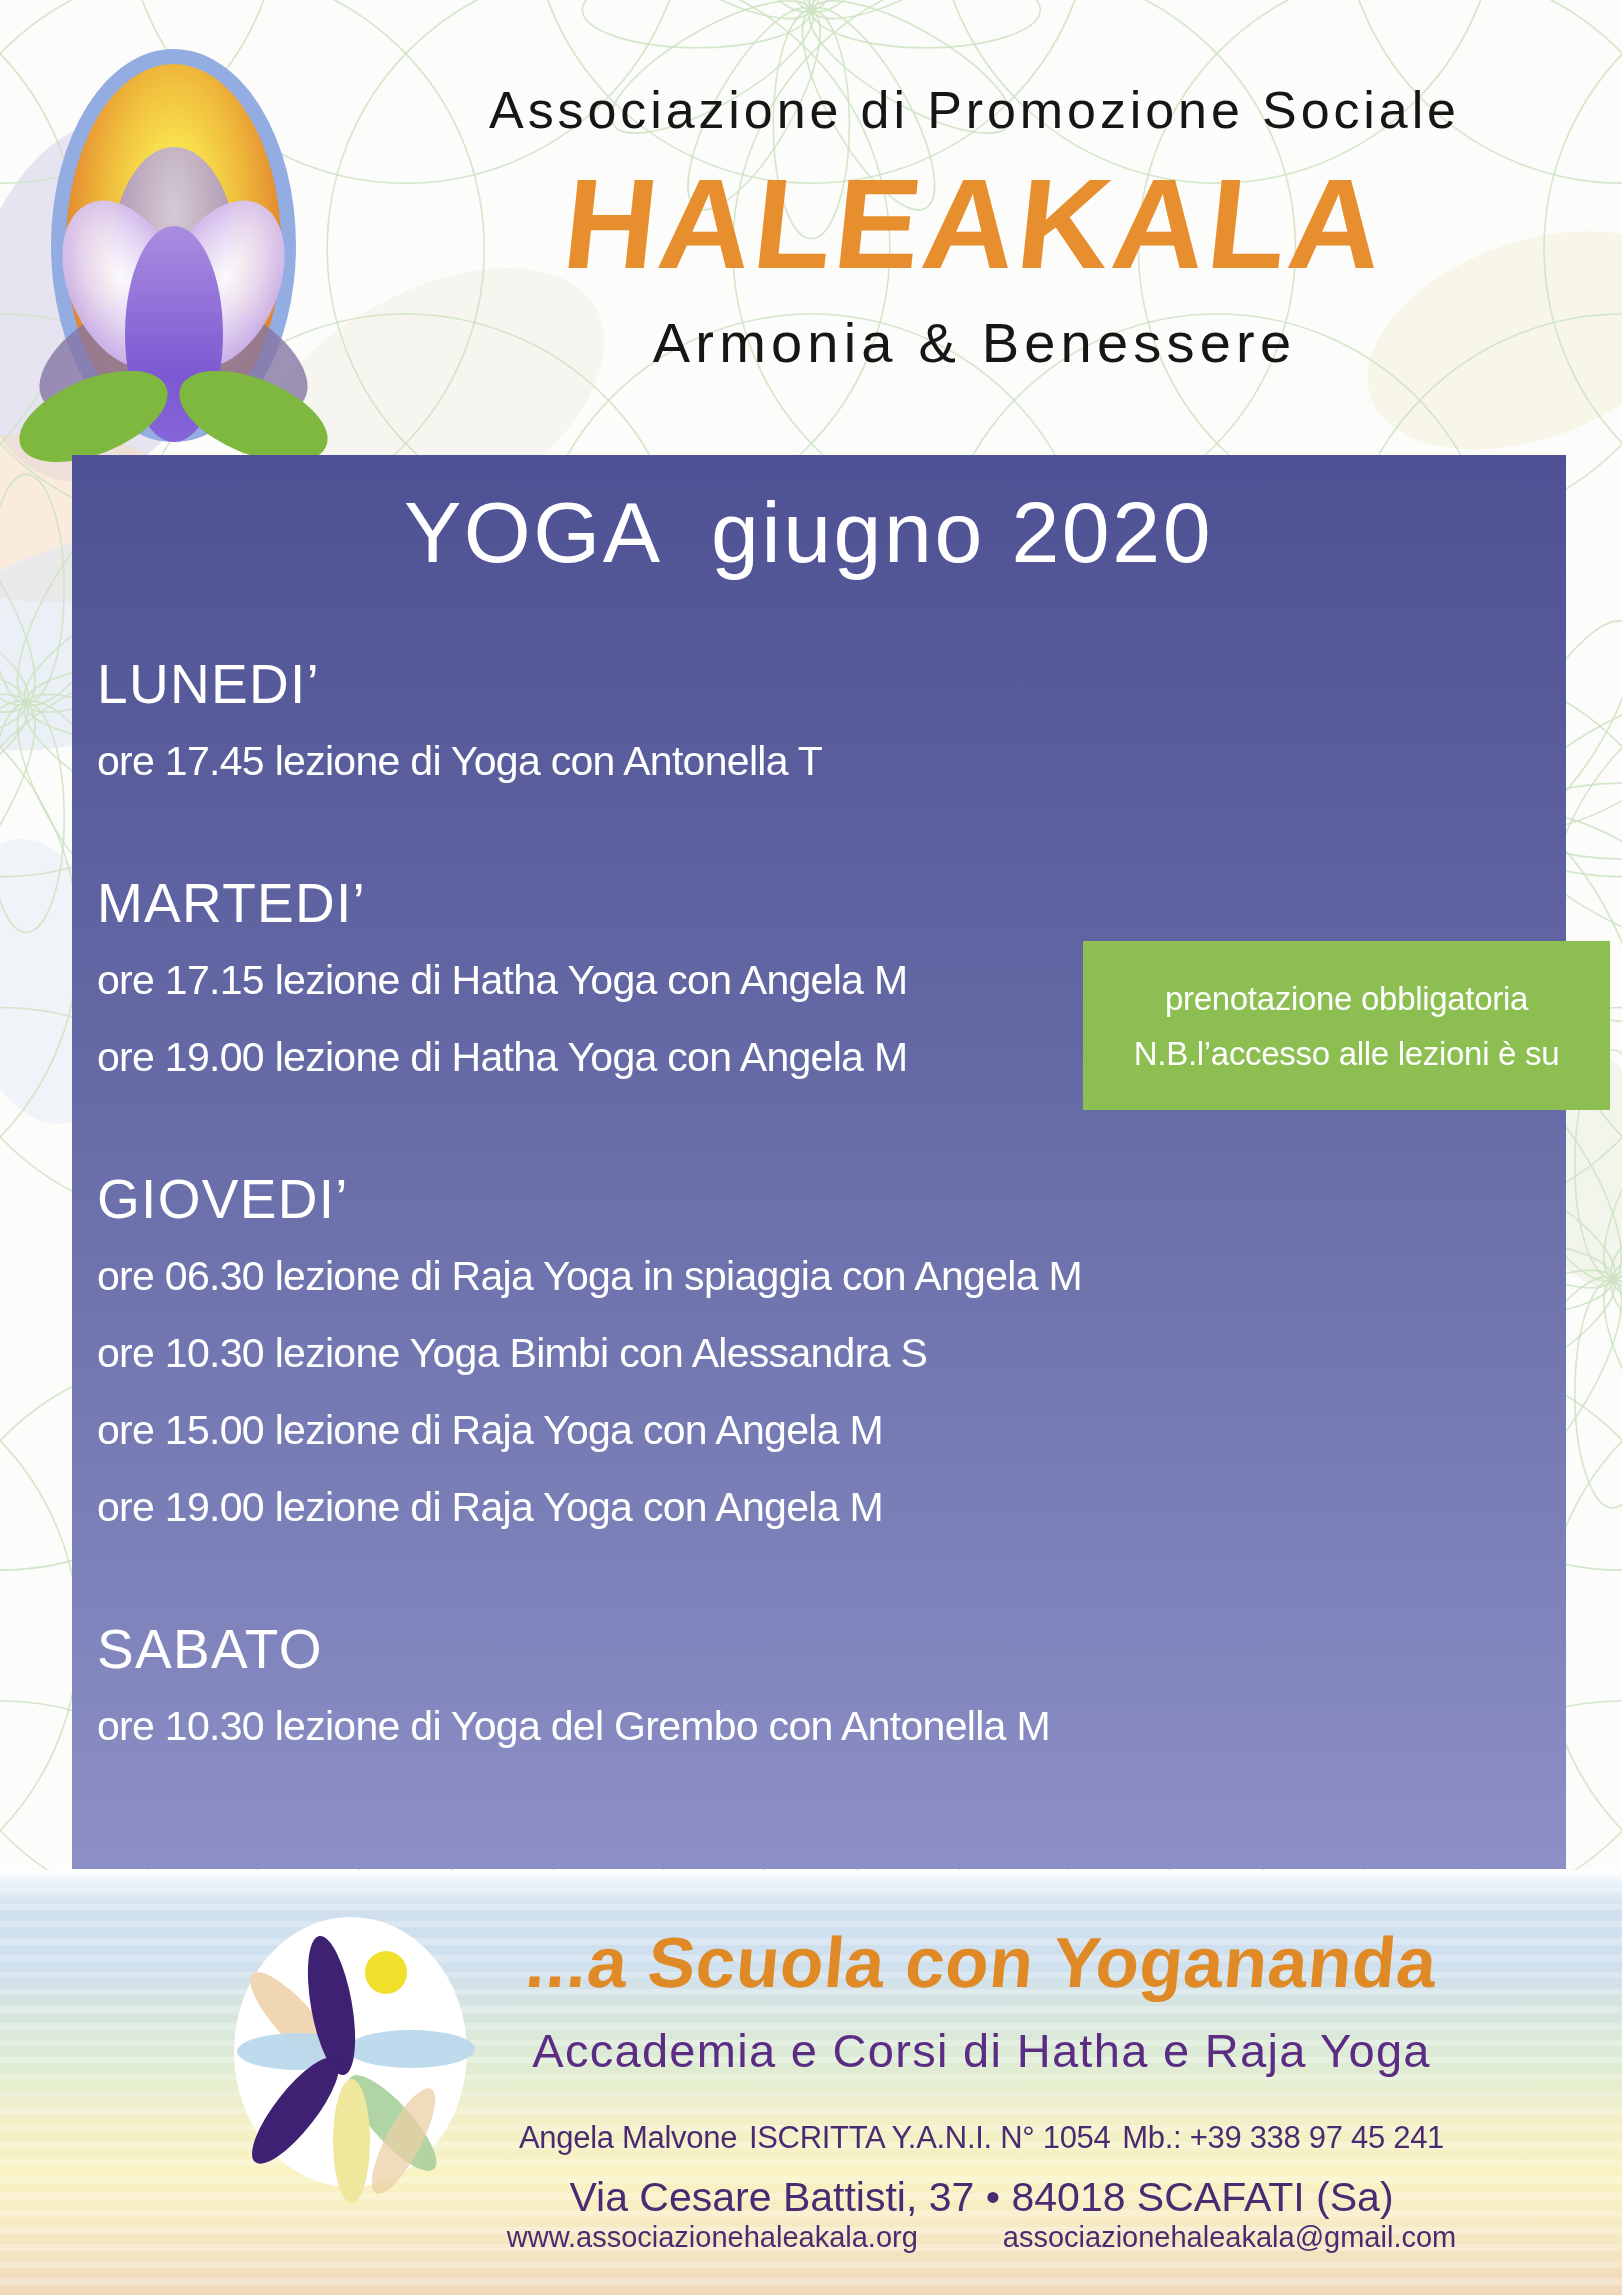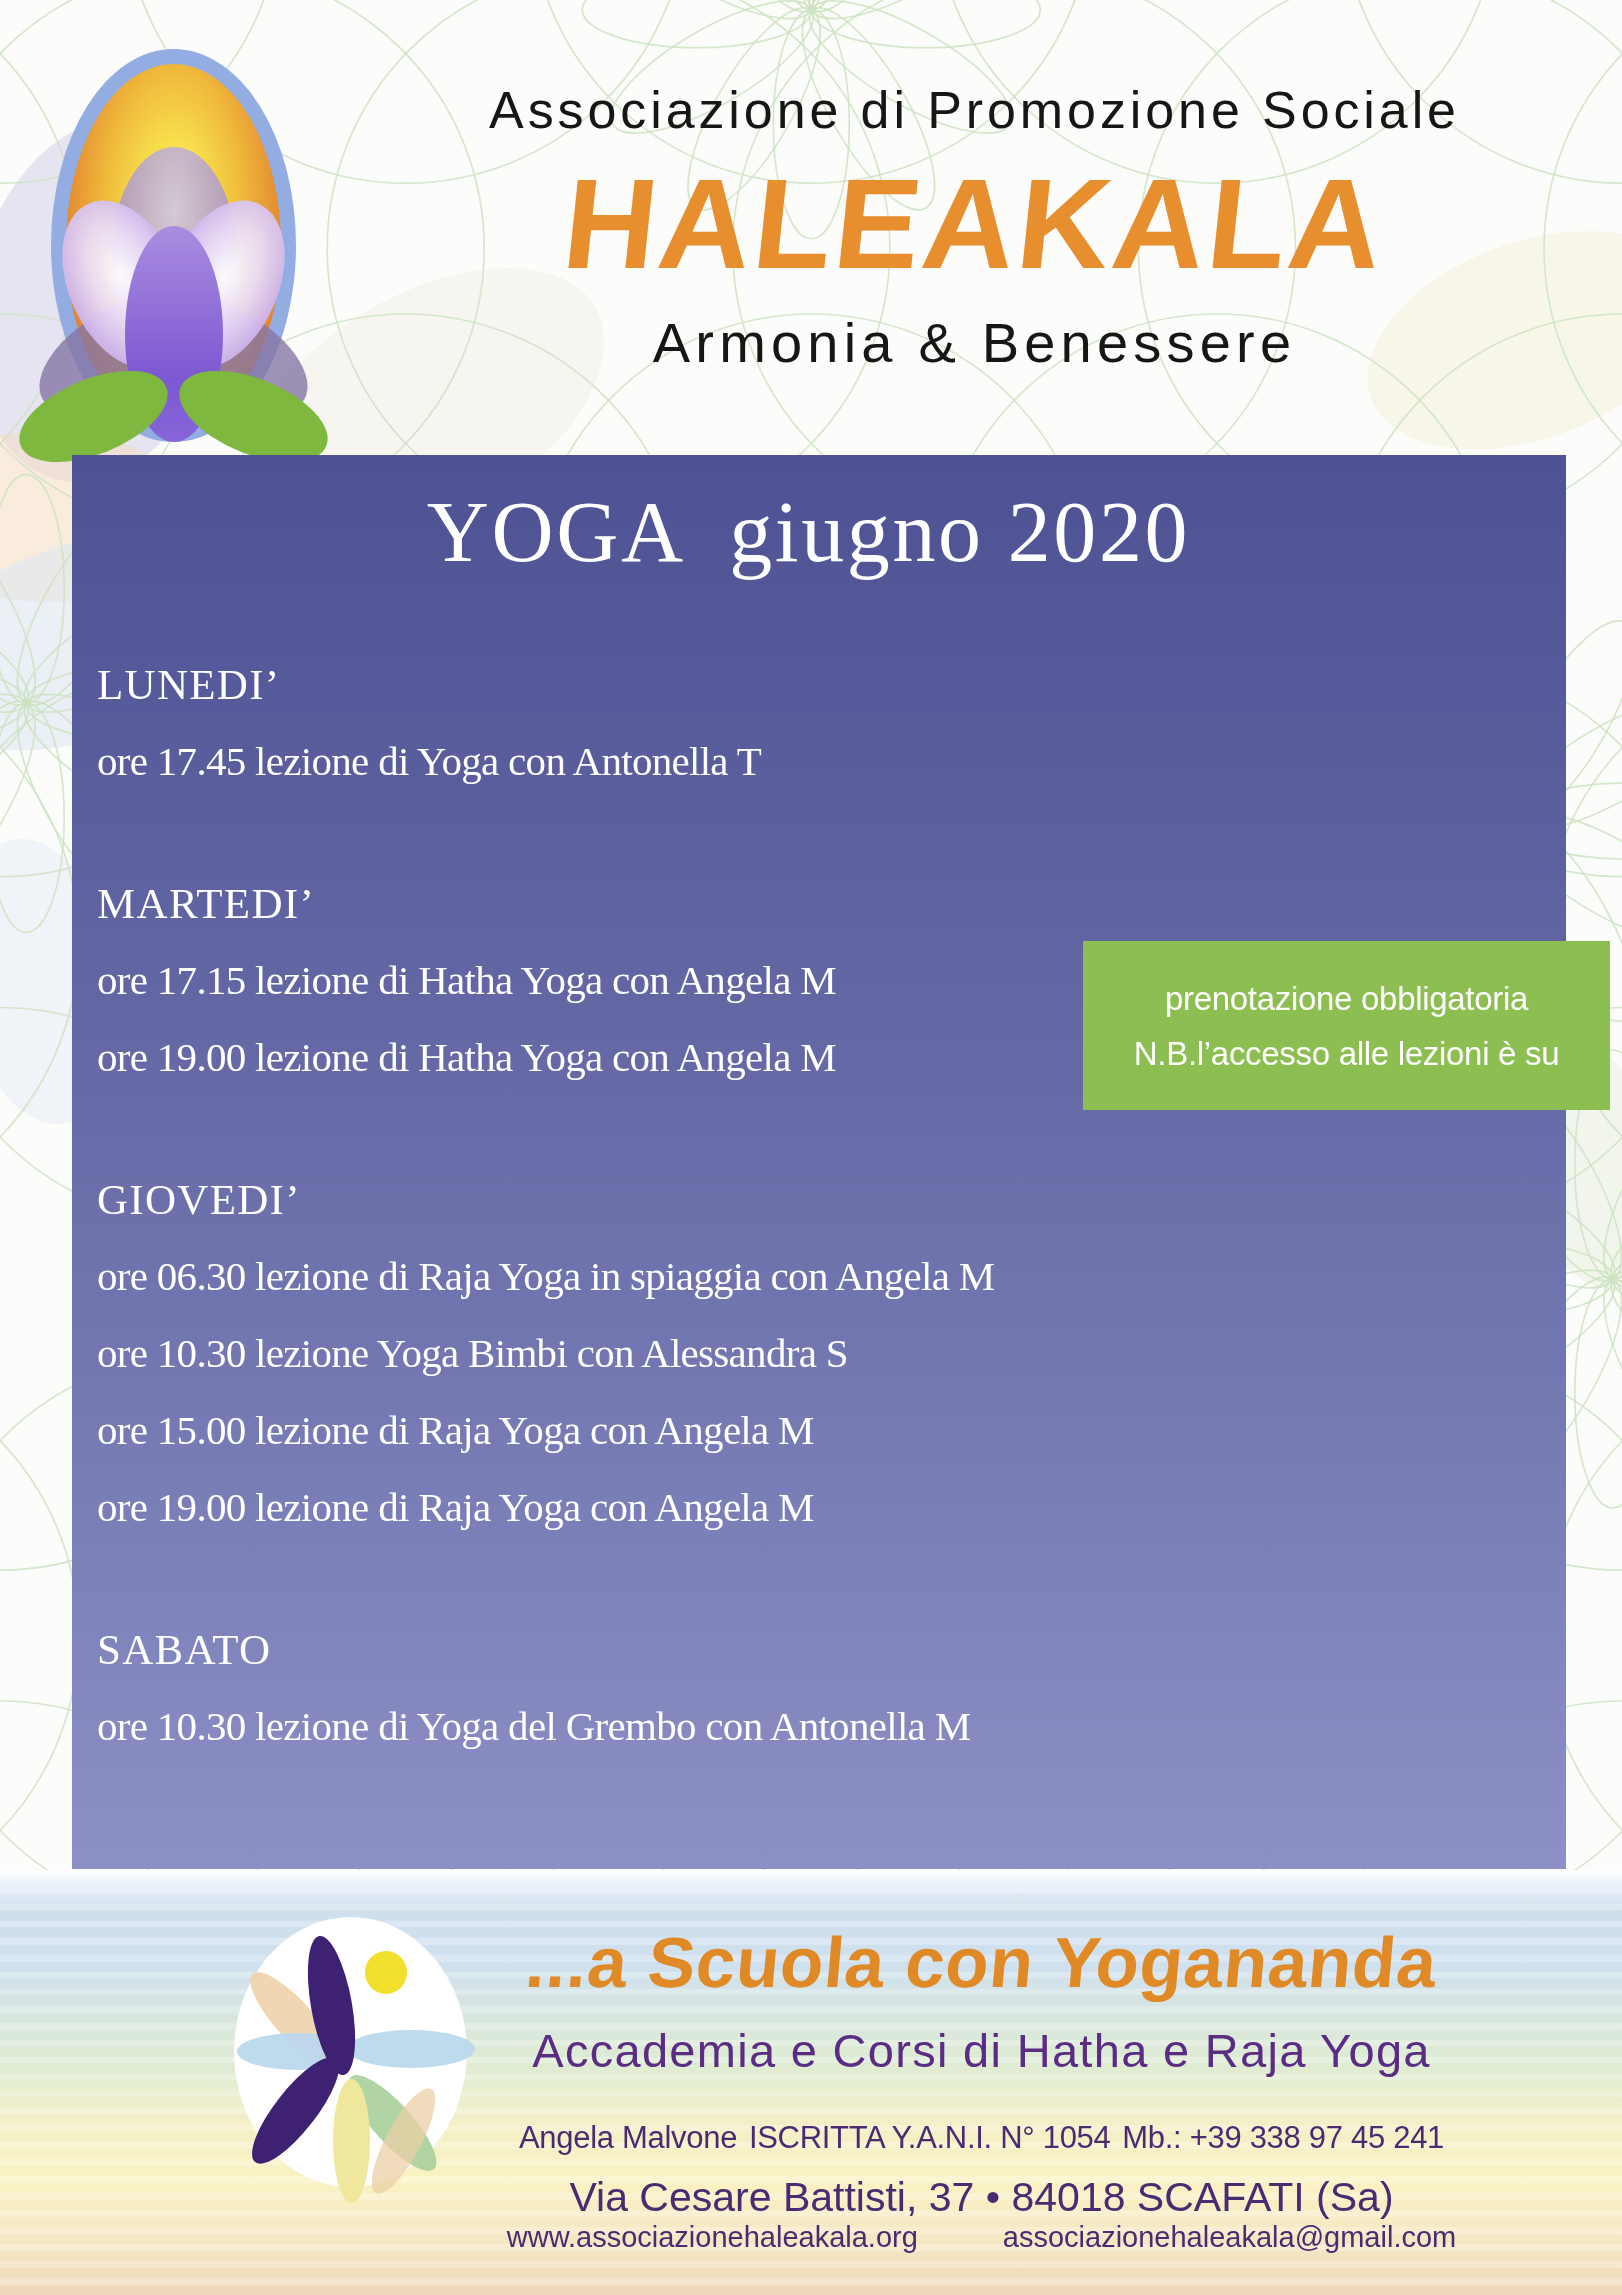--- a/index.html
+++ b/index.html
@@ -34,25 +34,25 @@
 
   .header-text{position:absolute; left:353px; top:0; width:1243px; text-align:center;}
   .assoc-line{margin-top:77px; font-size:52px; letter-spacing:3.9px; color:#161616; font-weight:400;}
   .brand{margin-top:18.3px; font-size:128px; font-weight:700; color:#E78E2E;
          transform:skewX(-6deg); letter-spacing:2.6px; line-height:131px;}
   .tagline{margin-top:21px; font-size:56px; letter-spacing:5.2px; color:#161616;}
 
   
   .schedule-box{position:absolute; left:72px; top:455px; width:1494px; height:1414px; z-index:2;
                 background:linear-gradient(180deg, #4E5193 0%, #666AA6 45%, #8C90C6 100%);
-                box-sizing:border-box; padding:27.5px 46px 0 25px; color:#ffffff;font-family:Liberation Serif, serif;}
+                box-sizing:border-box; padding:27.5px 46px 0 25px; color:#ffffff;}
   .schedule-title{text-align:center; font-size:86px; line-height:98px; letter-spacing:2.6px;
                   white-space:pre-wrap; font-weight:400;}
   .day{margin-top:65px;}
-  .day-name{font-size:43px; line-height:77px; letter-spacing:1.3px;}
+  .day-name{font-size:55px; line-height:77px; letter-spacing:1.3px;}
   .row{font-size:41px; line-height:77px; letter-spacing:-0.7px;}
 
   
   .note-box{position:absolute; left:1083px; top:941px; width:527px; height:169px; z-index:3;
             background:#8CBE52; color:#ffffff; text-align:center;
             display:flex; flex-direction:column; justify-content:center;}
   .note-line{font-size:33px; line-height:55px; letter-spacing:-0.3px;}
 
   
   .footer-bands{position:absolute; left:0; top:1870px; width:1622px; height:426px; z-index:1;

